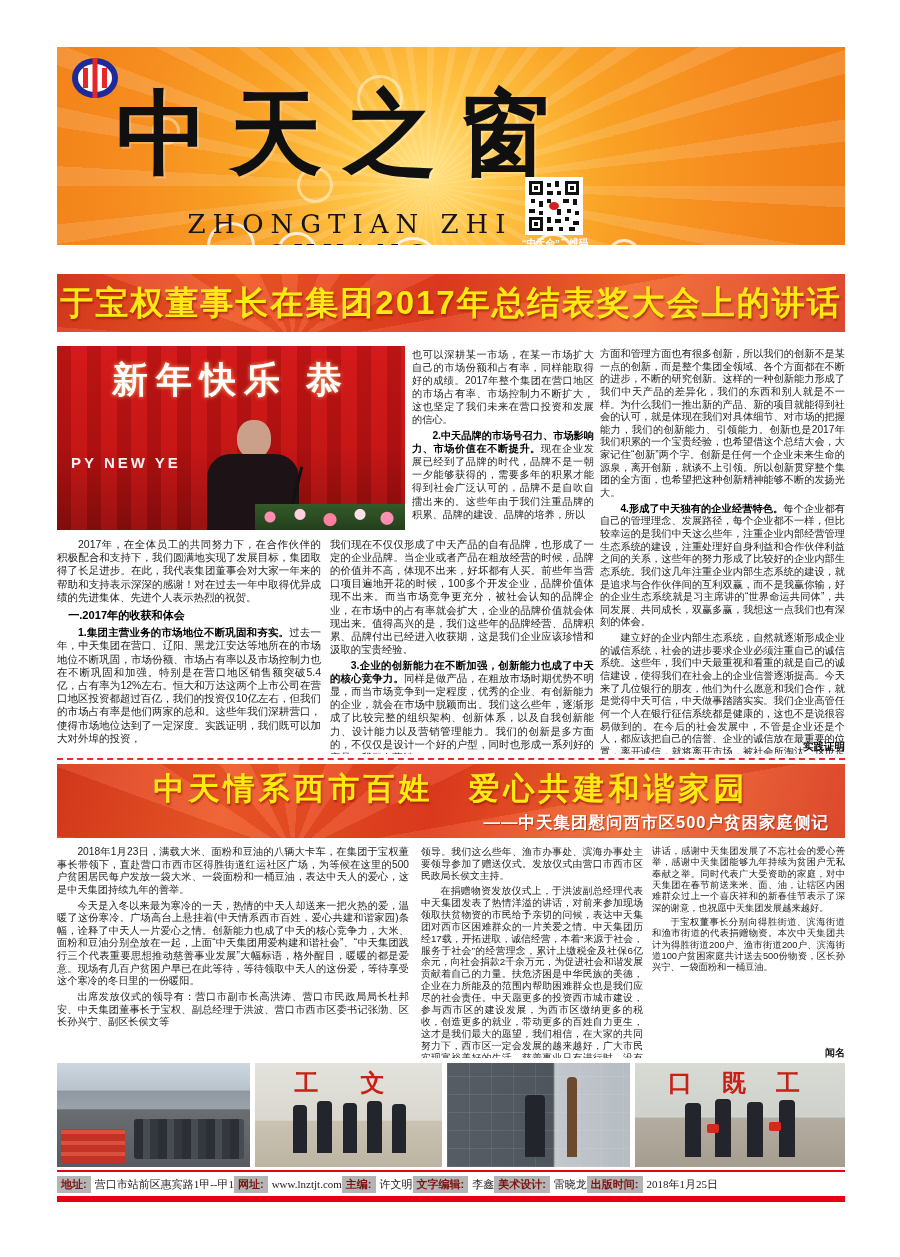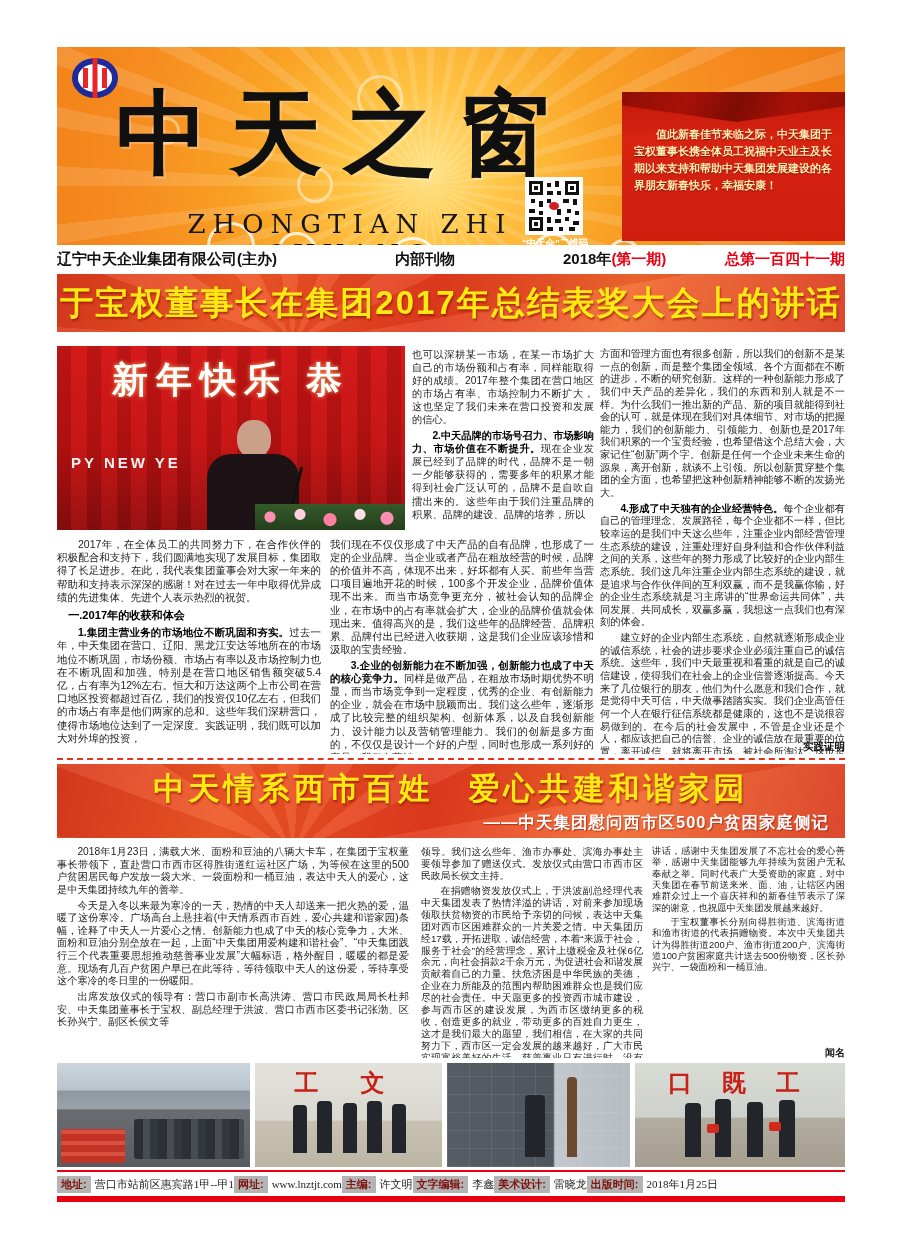--- a/index.html
+++ b/index.html
@@ -188,31 +188,22 @@
         </g>
       <g fill="#111">
           <rect x="7" y="7" width="4" height="4"></rect>
           <rect x="43" y="7" width="4" height="4"></rect>
           <rect x="7" y="43" width="4" height="4"></rect>
         </g>
       <ellipse cx="27" cy="27" rx="5" ry="4" fill="#d02020"></ellipse>
     </svg>
     <div id="qr-caption" class="abs">“中天会”二维码</div>
 
-    <div id="greeting-box" class="abs">
-      <div id="greeting-text">值此新春佳节来临之际，中天集团于宝权董事长携全体员工祝福中天业主及长期以来支持和帮助中天集团发展建设的各界朋友新春快乐，幸福安康！</div>
-    </div>
-  </div>
-
-  <div id="infobar" class="abs">
-    <span class="publisher">辽宁中天企业集团有限公司(主办)</span>
-    <span class="pubtype">内部刊物</span>
-    <span class="issue-year"><span>2018年</span><span class="issue-no">(第一期)</span></span>
-    <span class="issue-total">总第一百四十一期</span>
-  </div>
+  </div>
+
 
   <div id="banner1" class="abs redbanner">
     <div class="bigtitle">于宝权董事长在集团2017年总结表奖大会上的讲话</div>
   </div>
 
   <div id="mainphoto" class="abs">
     <div id="mp-banner">新年快乐 恭</div>
     <div id="mp-sub">PY NEW YE</div>
     <div id="mp-speaker-head"></div>
     <div id="mp-speaker-body"></div>

